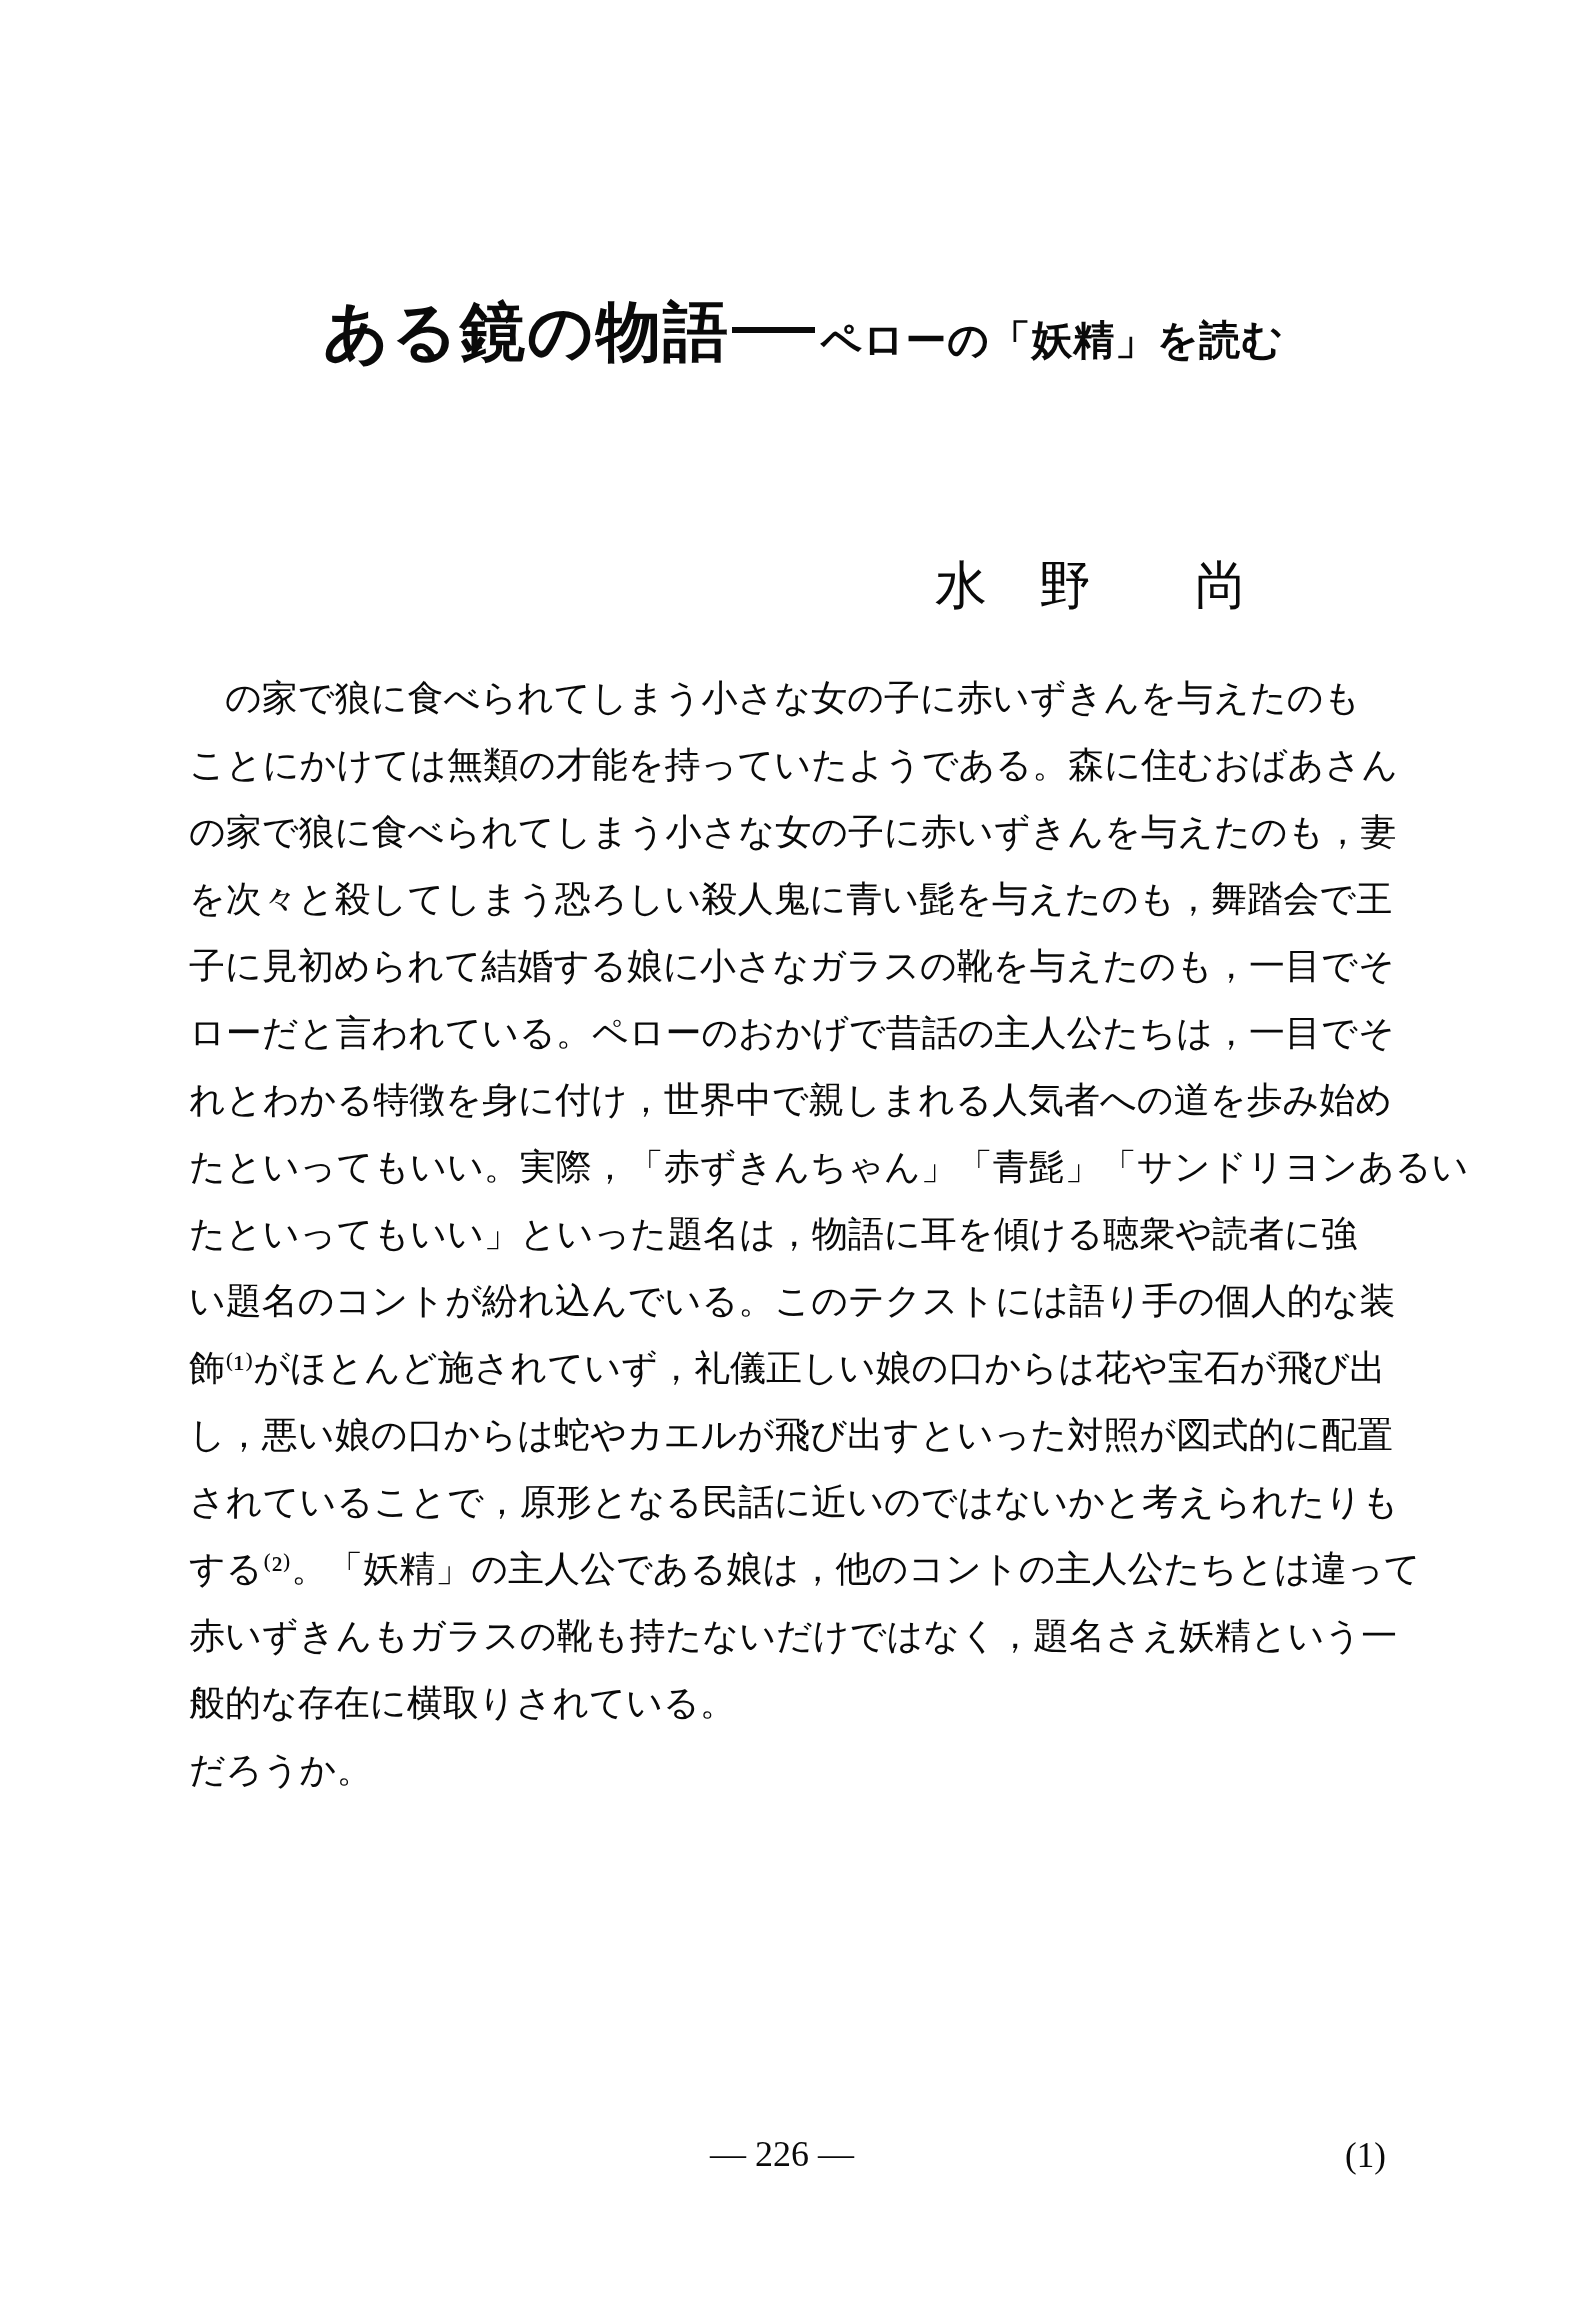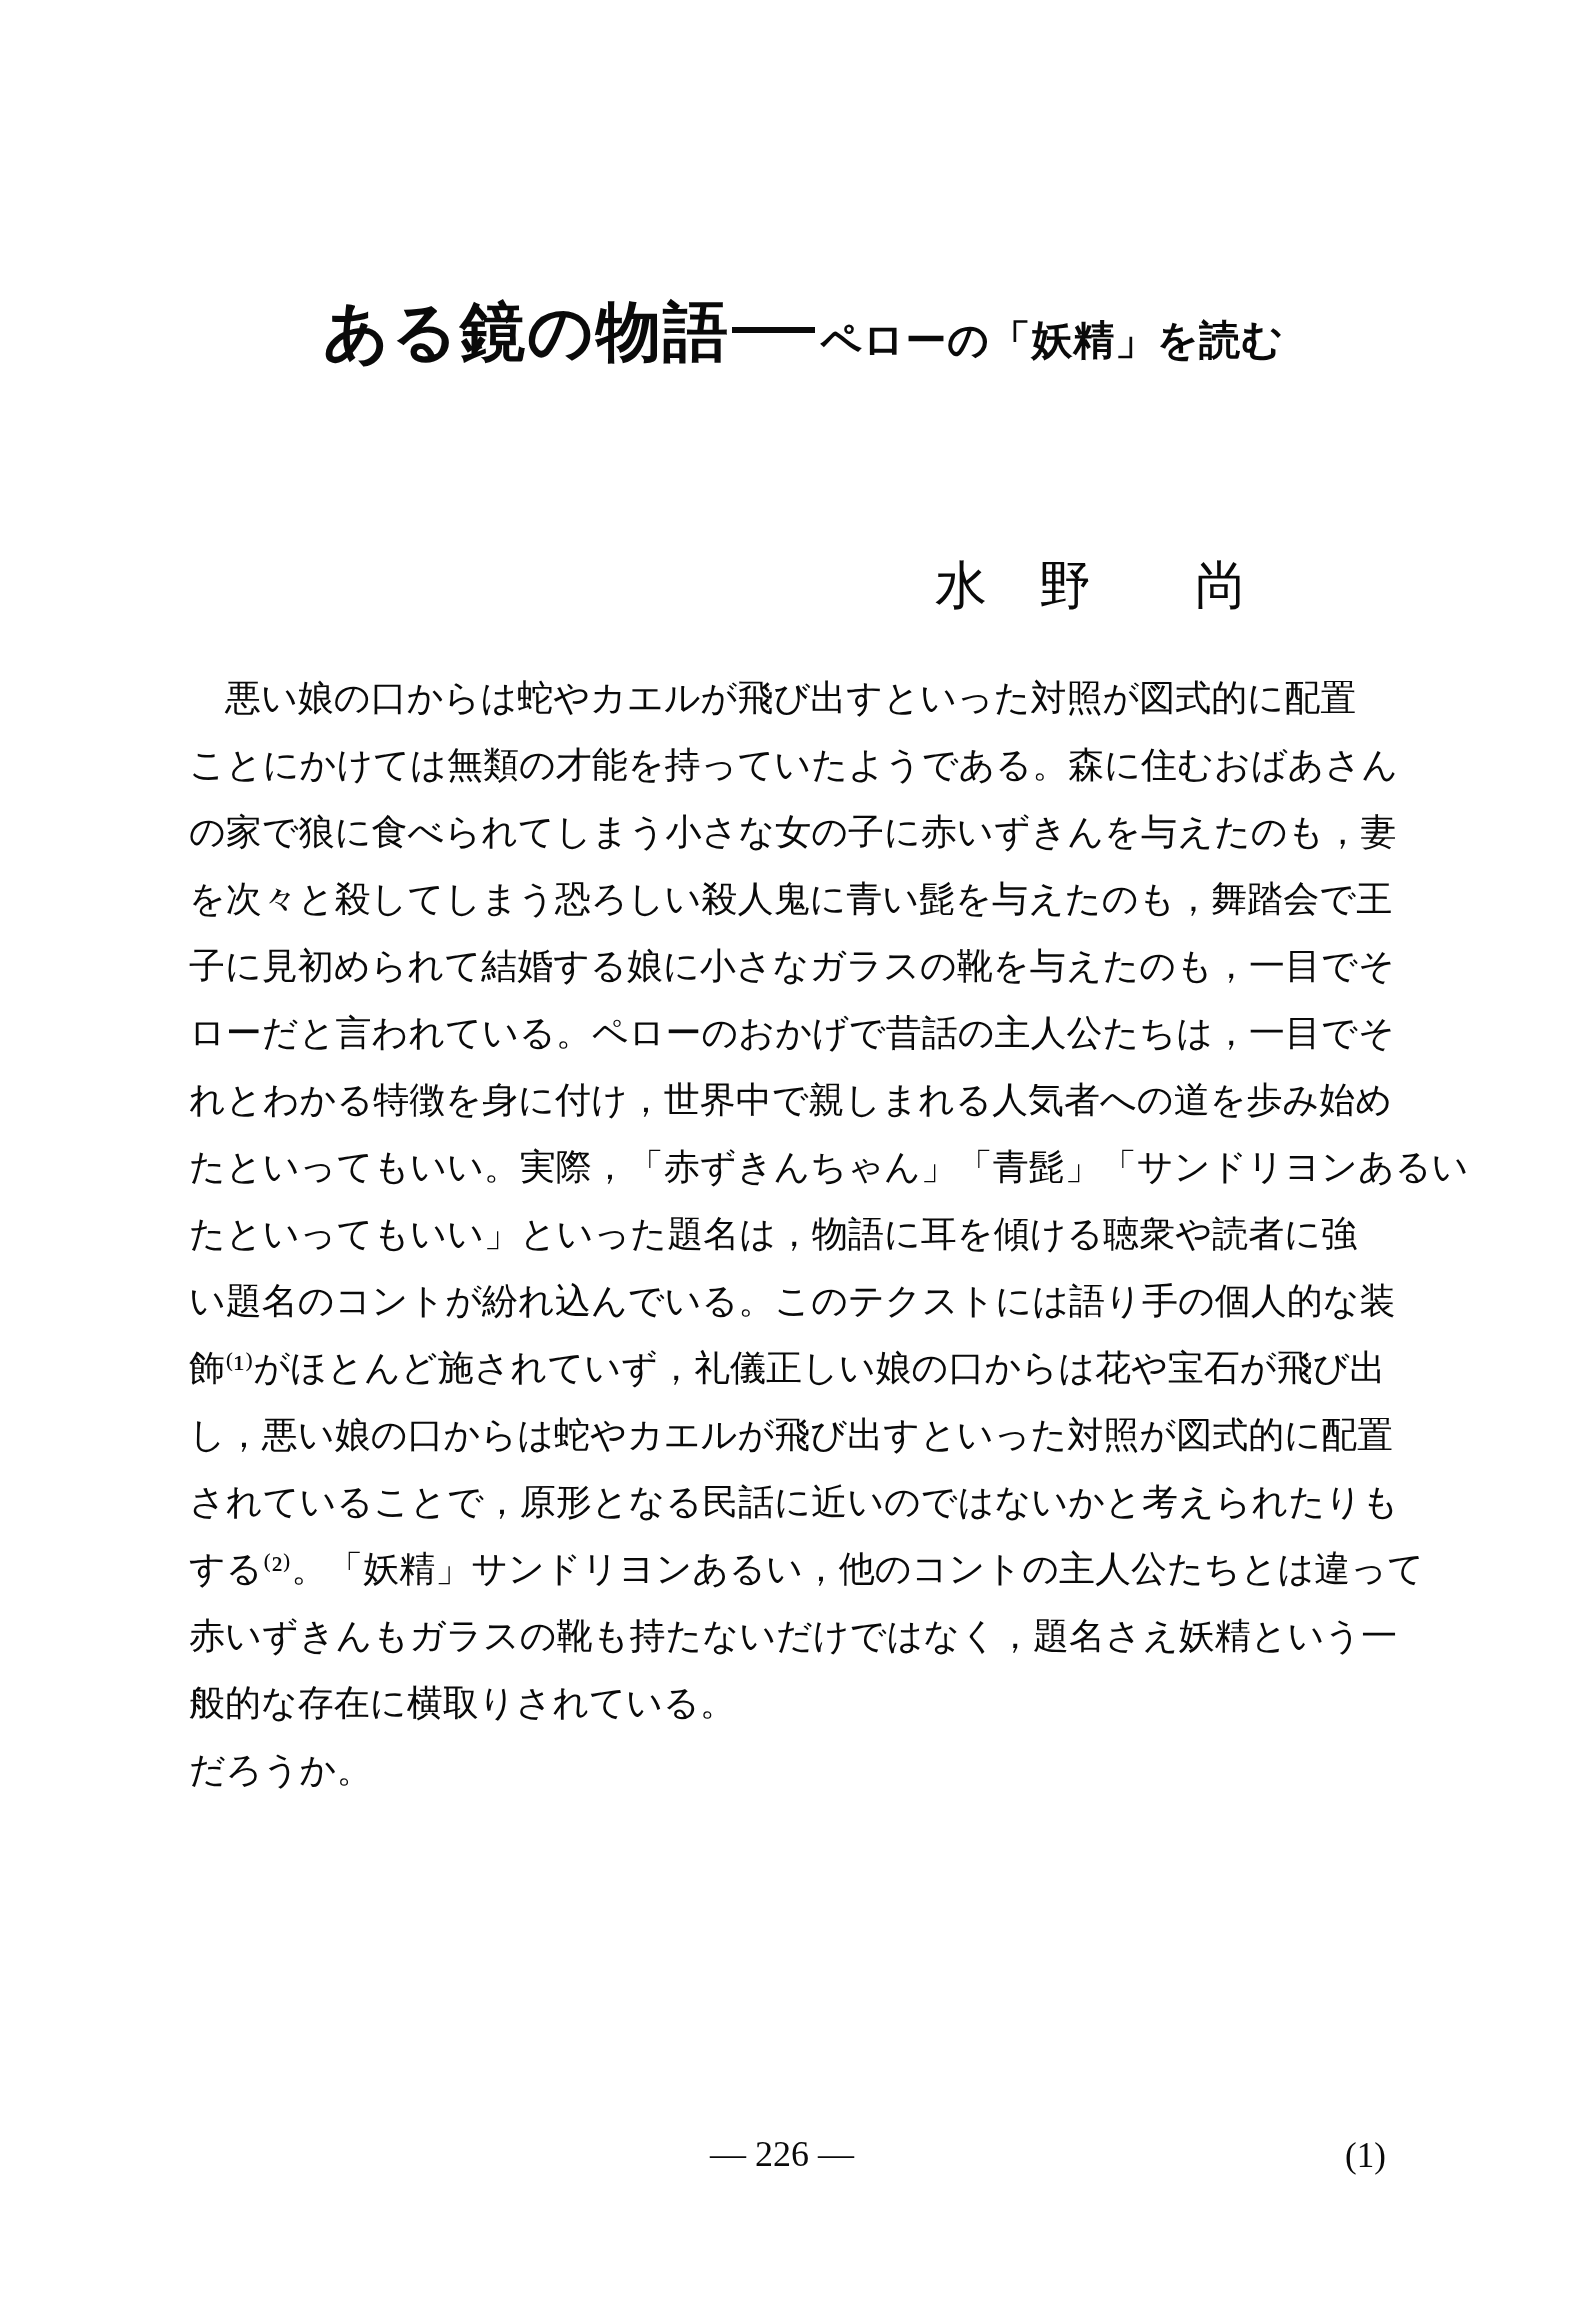--- a/index.html
+++ b/index.html
@@ -78,34 +78,34 @@
 </head>
 <body>
 
 <div class="page">
 
   <header class="title-row"><span class="title-main">ある鏡の物語</span><span class="title-dash"></span><span class="title-sub">ペローの「妖精」を読む</span></header>
 
   <div class="author">水　野　　尚</div>
 
   <main class="body-text">
-      <div class="body-line">　悪い娘の口からは蛇やカエルが飛び出すといった対照が図式的に配置</div>
+      <div class="body-line">　の家で狼に食べられてしまう小さな女の子に赤いずきんを与えたのも</div>
       <div class="body-line">ことにかけては無類の才能を持っていたようである。森に住むおばあさん</div>
       <div class="body-line">の家で狼に食べられてしまう小さな女の子に赤いずきんを与えたのも，妻</div>
       <div class="body-line">を次々と殺してしまう恐ろしい殺人鬼に青い髭を与えたのも，舞踏会で王</div>
       <div class="body-line">子に見初められて結婚する娘に小さなガラスの靴を与えたのも，一目でそ</div>
       <div class="body-line">ローだと言われている。ペローのおかげで昔話の主人公たちは，一目でそ</div>
       <div class="body-line">れとわかる特徴を身に付け，世界中で親しまれる人気者への道を歩み始め</div>
       <div class="body-line">たといってもいい。実際，「赤ずきんちゃん」「青髭」「サンドリヨンあるい</div>
       <div class="body-line">たといってもいい」といった題名は，物語に耳を傾ける聴衆や読者に強</div>
       <div class="body-line">い題名のコントが紛れ込んでいる。このテクストには語り手の個人的な装</div>
       <div class="body-line">飾⁽¹⁾がほとんど施されていず，礼儀正しい娘の口からは花や宝石が飛び出</div>
       <div class="body-line">し，悪い娘の口からは蛇やカエルが飛び出すといった対照が図式的に配置</div>
       <div class="body-line">されていることで，原形となる民話に近いのではないかと考えられたりも</div>
-      <div class="body-line">する⁽²⁾。「妖精」サンドリヨンあるい，他のコントの主人公たちとは違って</div>
+      <div class="body-line">する⁽²⁾。「妖精」の主人公である娘は，他のコントの主人公たちとは違って</div>
       <div class="body-line">赤いずきんもガラスの靴も持たないだけではなく，題名さえ妖精という一</div>
       <div class="body-line">般的な存在に横取りされている。</div>
       <div class="body-line">だろうか。</div>
     </main>
 
   <div class="page-number">— 226 —</div>
 
   <div class="sheet-number">(1)</div>
 
 </div>

